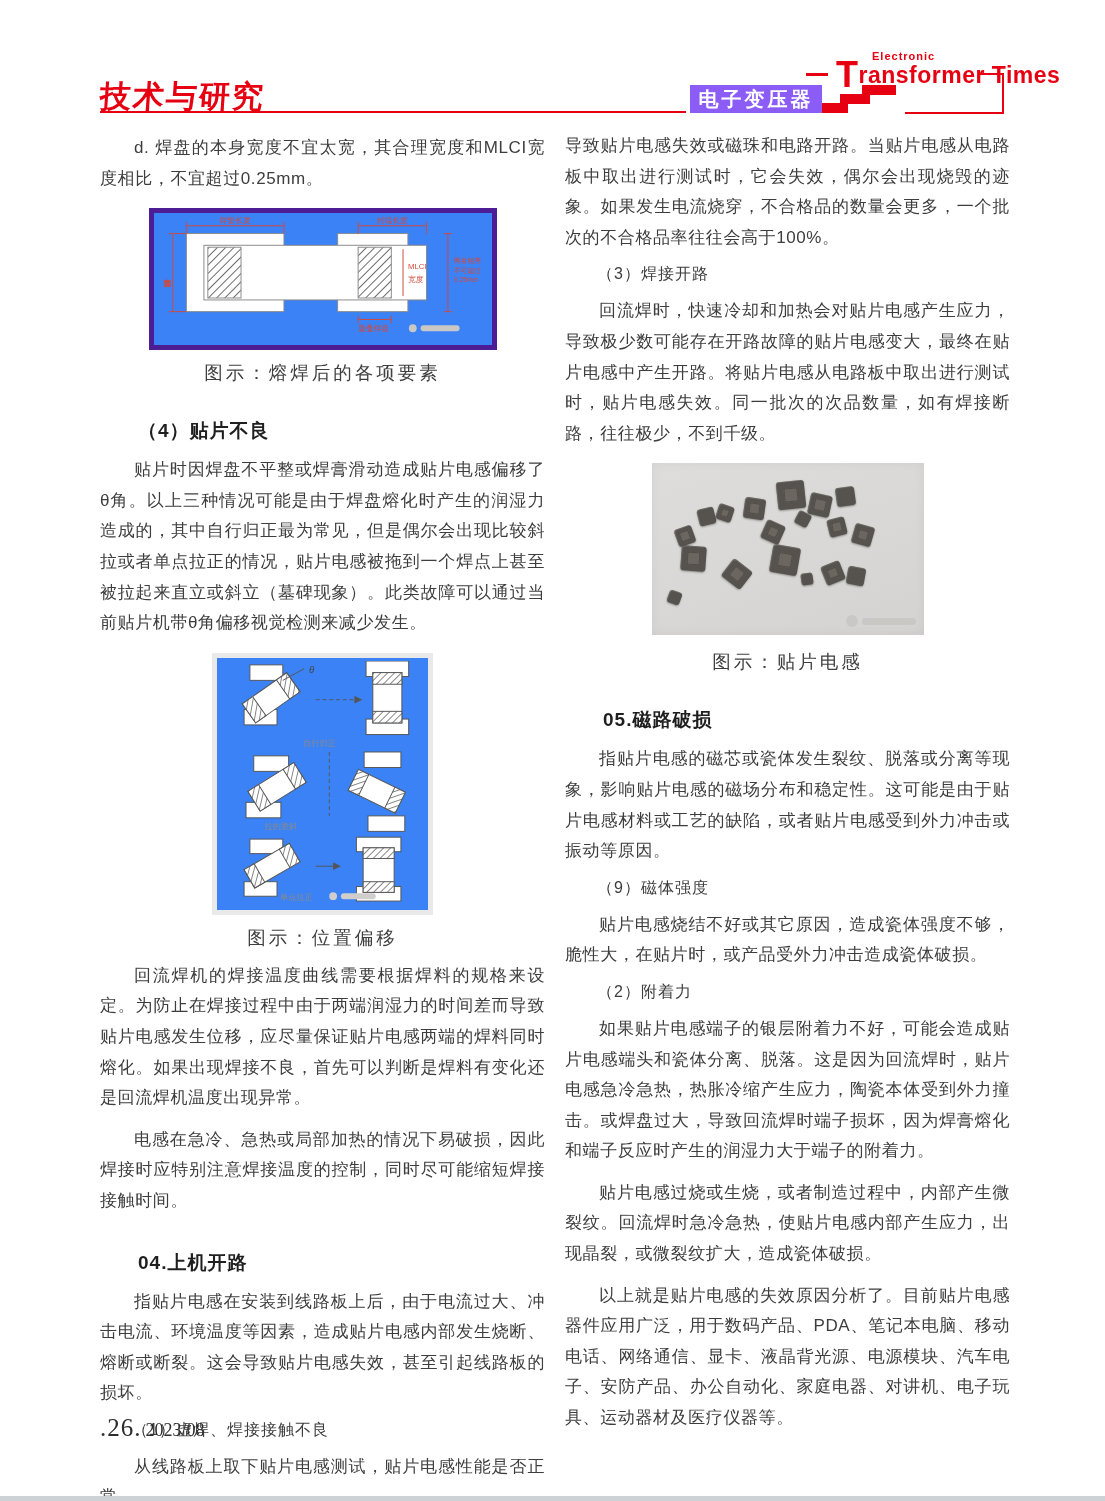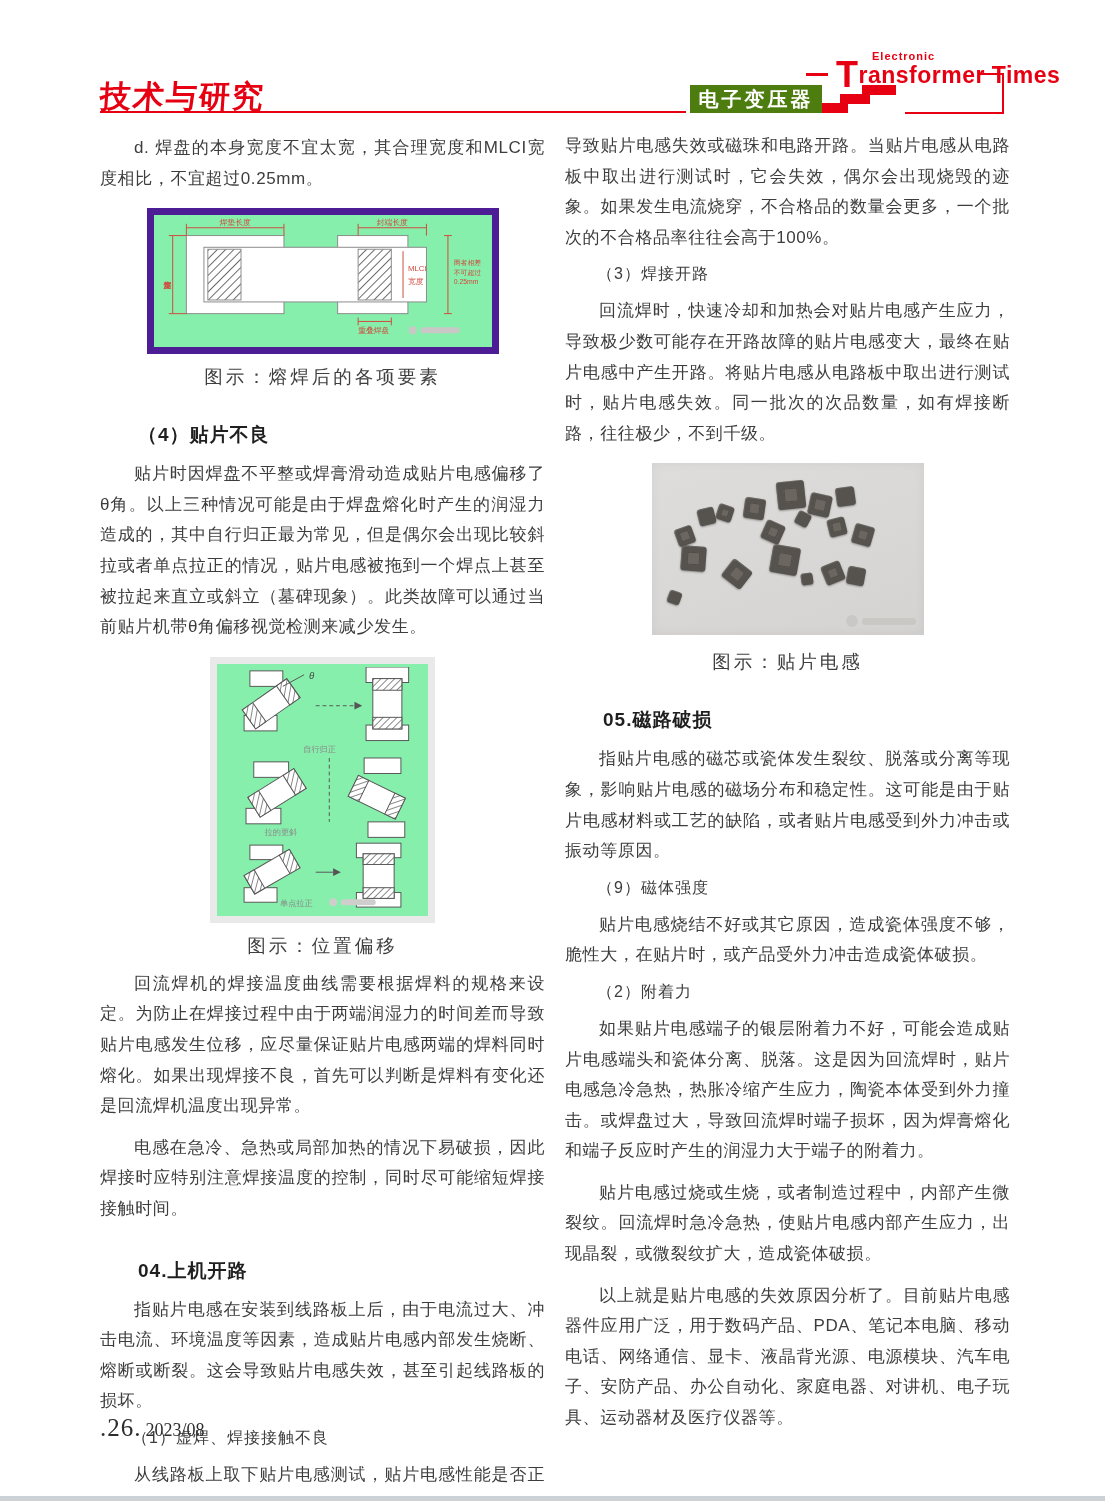--- a/index.html
+++ b/index.html
@@ -10,21 +10,21 @@
   }
   
   .hdr-title {
     position:absolute; left:100px; top:76px;
     font-size:31px; font-weight:bold; color:#e60012;
     letter-spacing:2px; transform:skewX(-4deg);
   }
   .hdr-rule { position:absolute; left:100px; top:111px; width:586px; height:2px; background:#e60012; }
   .brand-box {
     position:absolute; left:690px; top:85px; width:132px; height:28px;
-    background:#4d7c0f; color:#fff; font-size:20px; font-weight:bold;
+    background:#8b5cf6; color:#fff; font-size:20px; font-weight:bold;
     letter-spacing:3px; display:flex; align-items:center; justify-content:center;
   }
   .step { position:absolute; background:#e60012; }
   .s1 { left:822px; top:103px; width:26px; height:10px; }
   .s2 { left:840px; top:94px;  width:30px; height:10px; }
   .s3 { left:862px; top:85px;  width:34px; height:10px; }
   .logo { position:absolute; left:836px; top:50px; color:#e60012; white-space:nowrap; }
   .logo-small { display:block; margin-left:36px; font-size:11px; font-weight:bold; letter-spacing:1px; }
   .logo-main { font-size:23px; font-weight:bold; letter-spacing:0.5px; line-height:1; }
   .logo-main .bigT { font-size:36px; line-height:0.7; vertical-align:-4px; }
@@ -35,21 +35,21 @@
   
   .cols { position:absolute; left:100px; top:122px; width:910px; display:flex; gap:20px; }
   .col { width:445px; }
   .p {
     margin:11px 0; text-indent:2em; font-size:17px; line-height:1.8;
     text-align:justify; color:#3d3d3d; letter-spacing:0.6px;
   }
   .h-bold { margin:33px 0 4px; padding-left:2em; font-size:19px; font-weight:bold; color:#1f1f1f; letter-spacing:1px; }
   .h-sub  { margin:4px 0 4px; text-indent:2em; font-size:16px; color:#3d3d3d; letter-spacing:1px; }
   .fig { margin:14px 0 4px; text-align:center; }
-  .fig-frame { display:inline-block; border:7px solid #4c1d95; background:#86efac; padding:3px; }
+  .fig-frame { display:inline-block; border:5px solid #4c1d95; background:#3b82f6; padding:3px; }
   .fig-cap { text-align:center; font-size:18.5px; letter-spacing:3px; color:#3f3f3f; margin:10px 0 2px; }
   
   .photo {
     position:relative; width:272px; height:172px; display:inline-block;
     background:linear-gradient(160deg,#dedddb 0%,#d4d3d1 100%);
     box-shadow:inset 0 0 12px rgba(0,0,0,0.05);
   }
   .chip {
     position:absolute; background:#56524d; border-radius:3px;
     box-shadow:0 1px 2px rgba(0,0,0,0.35), inset 1px 1px 0 rgba(255,255,255,0.12);

